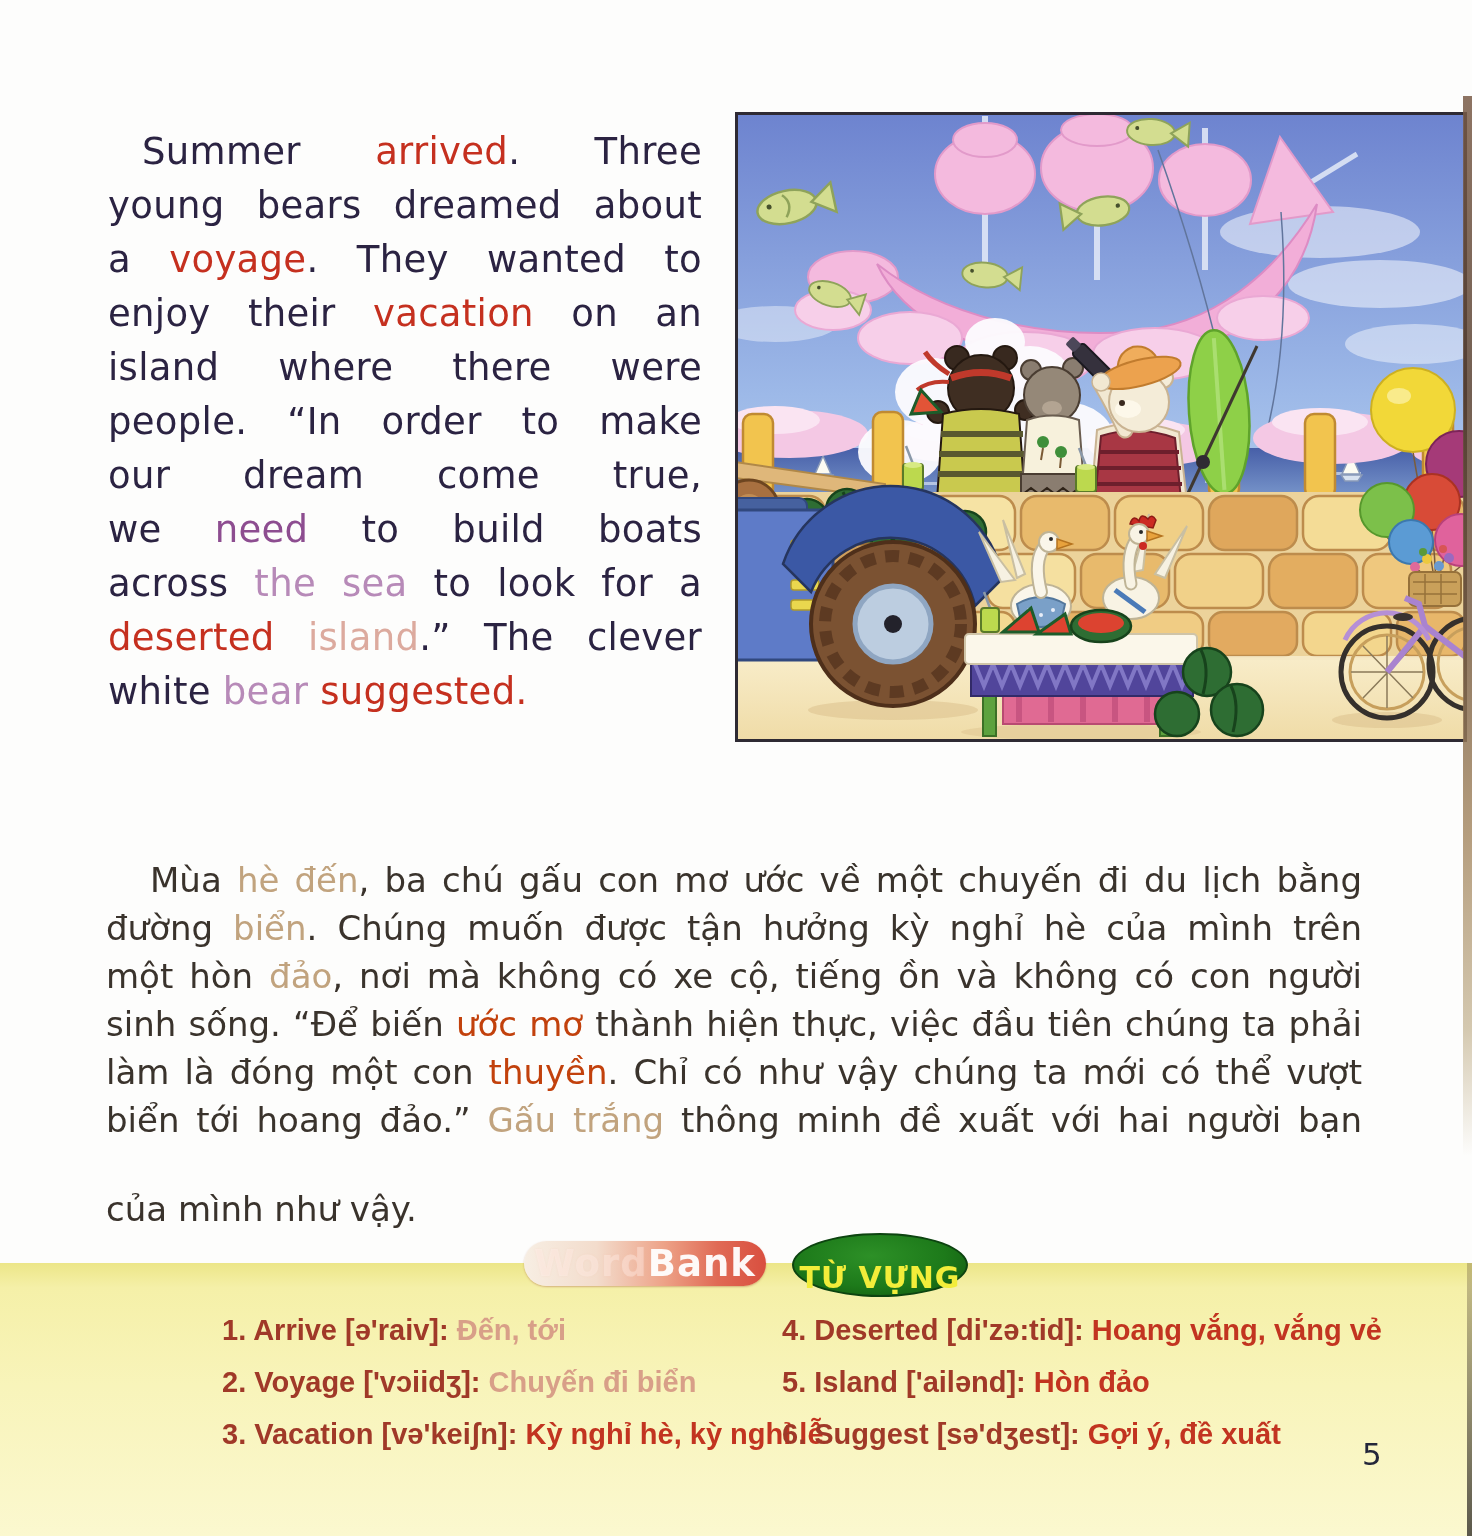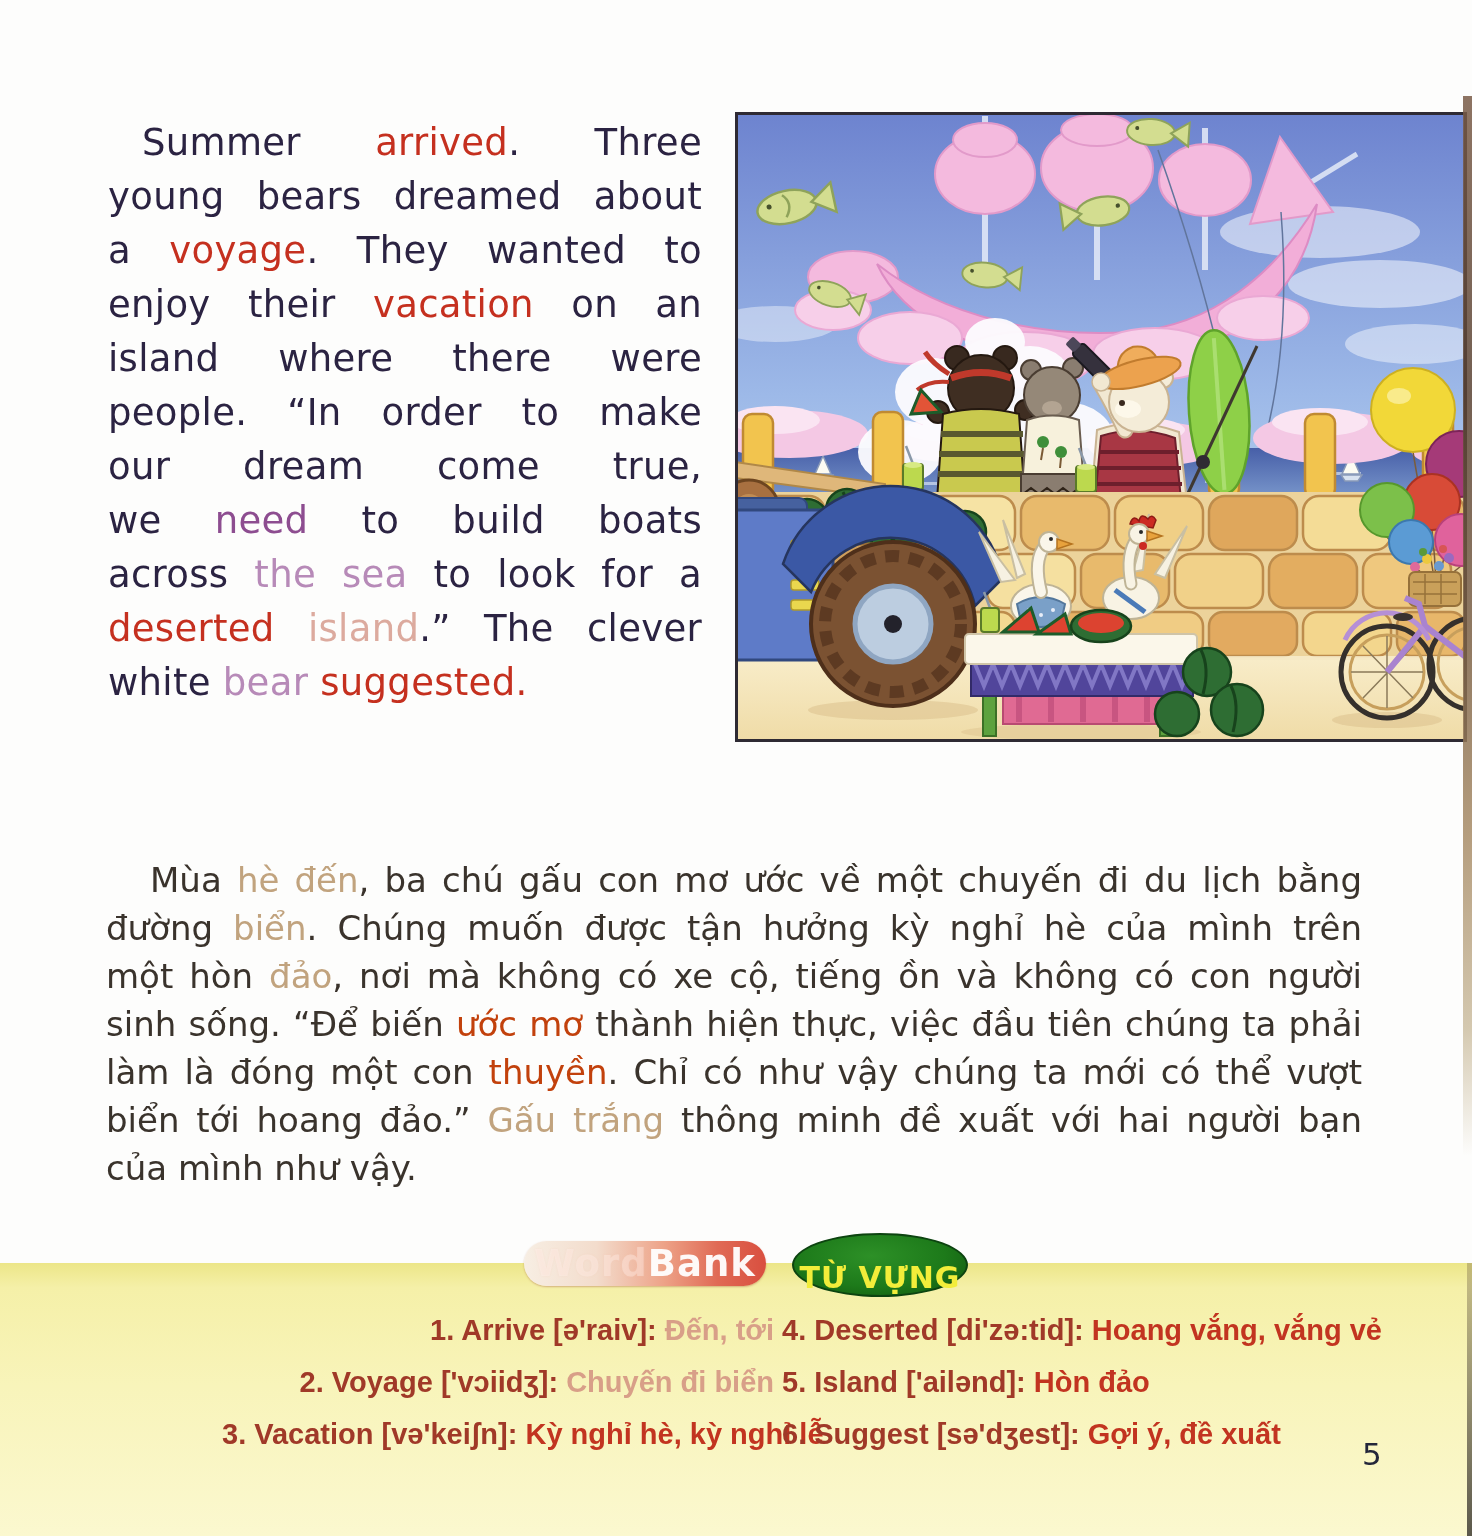--- a/index.html
+++ b/index.html
@@ -1,28 +1,28 @@
 <!DOCTYPE html>
 <html><head>
 <meta charset="utf-8">
 <title>Book Page</title>
 <style>
   html,body{margin:0;padding:0;background:#ffffff;}
   .page{position:relative;width:1472px;height:1536px;background:#fdfdfc;overflow:hidden;
         font-family:"DejaVu Sans",sans-serif;}
   
-  .story-en{position:absolute;left:108px;top:116px;width:594px;font-size:37px;line-height:54px;
+  .story-en{position:absolute;left:108px;top:125px;width:594px;font-size:37px;line-height:54px;
             letter-spacing:.3px;}
   .story-en .line{text-align:justify;text-align-last:justify;white-space:normal;}
   .story-en .line.flush{text-align-last:left;}
   .story-en .line.indent{padding-left:34px;}
   
   .story-vi{position:absolute;left:106px;top:856px;width:1256px;font-size:34px;line-height:48px;}
   .story-vi .line{text-align:justify;text-align-last:justify;}
-  .story-vi .line.flush{text-align-last:left;}
+  .story-vi .line.flush{text-align-last:left;margin-top:41px;}
   .story-vi .line.indent{padding-left:44px;}
   
   .c-ink{color:#2b2342}.c-red{color:#c5301f}.c-redfade{color:#dcaa9e}
   .c-purple1{color:#8d4d90}.c-purple2{color:#a5629f}.c-purple3{color:#b78ab8}
   .c-vn{color:#3a332c}.c-vnfade{color:#c1a37e}.c-vnfade2{color:#c2410c}
   
   .illus{position:absolute;left:735px;top:112px;width:732px;height:630px;}
   
   .panel{position:absolute;left:0;top:1263px;width:1472px;height:273px;
          background:linear-gradient(180deg,#ece688 0%,#f5f0a8 9%,#f8f4ba 45%,#fbf8cf 100%);}
@@ -32,21 +32,21 @@
            display:flex;align-items:center;justify-content:center;
            font-size:37px;font-weight:bold;letter-spacing:1px;color:#fff;}
   .wb-muted{color:rgba(255,255,255,.28);text-shadow:0 0 2px rgba(255,200,180,.3);}
   .wb-vis{color:rgba(255,255,255,.95);}
   .tv-oval{position:absolute;left:792px;top:1233px;width:172px;height:60px;border-radius:50%;
            background:radial-gradient(ellipse at 45% 35%,#2d9027 0%,#1d7a1a 55%,#11520e 100%);
            border:2px solid #0d4410;display:flex;align-items:flex-end;justify-content:center;
            font-size:30px;font-weight:bold;letter-spacing:1px;color:#f2ed3a;}
   .vocab{position:absolute;top:1314px;font-family:"Liberation Sans",sans-serif;font-size:29px;
          font-weight:bold;}
-  .vocab-left{left:222px;width:552px;text-align:right;}
+  .vocab-left{left:222px;width:552px;}
   .vocab-right{left:782px;width:660px;}
   .vrow{margin-bottom:19px;white-space:nowrap;}
   .v-word{color:#a03928;}
   .v-ipa{color:#a03928;}
   .v-meaning{color:#c23420;}
   .v-meaning.v-faded{color:#d89f88;}
   
   .pagenum{position:absolute;left:1362px;top:1436px;font-size:31px;color:#23263a;
            font-family:"DejaVu Sans",sans-serif;}
   .page-edge{position:absolute;right:0;top:96px;width:9px;height:1060px;

